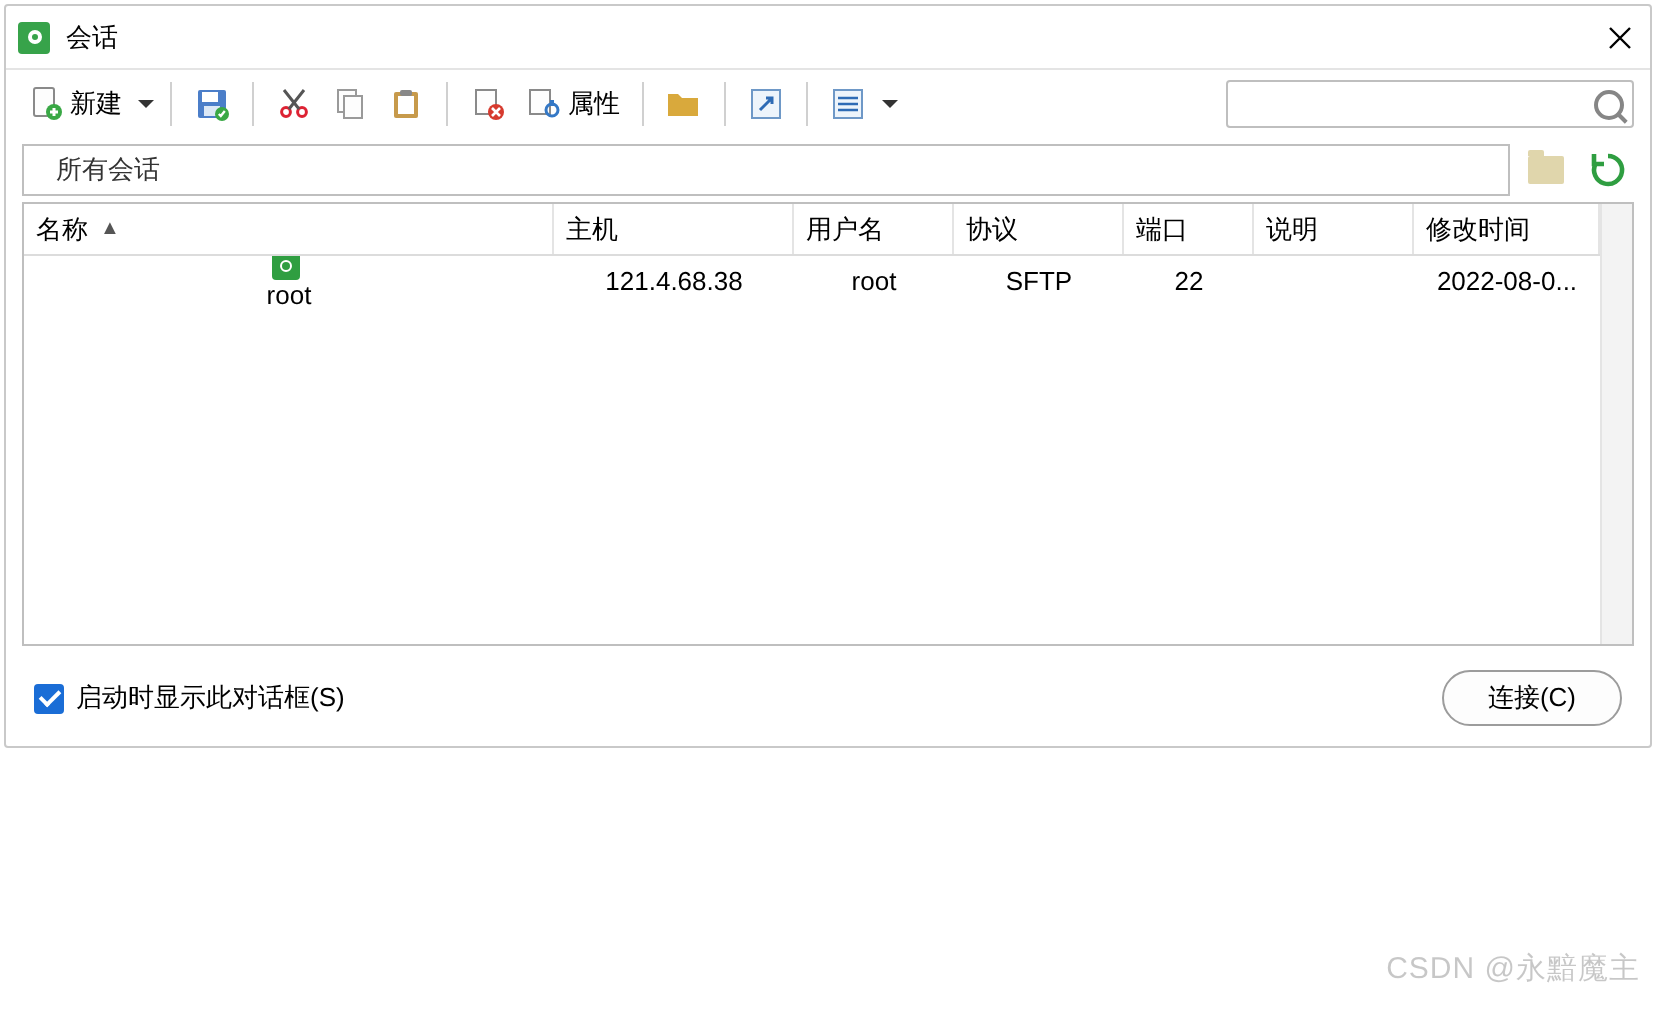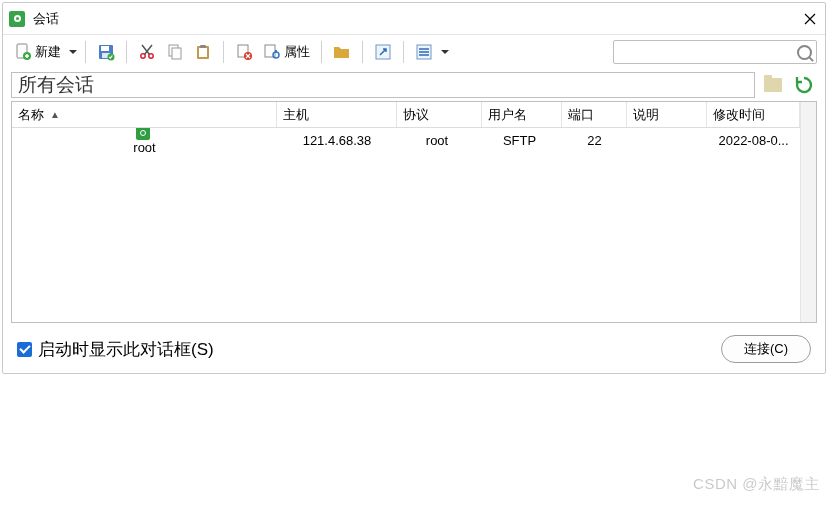--- a/index.html
+++ b/index.html
@@ -26,21 +26,21 @@
   .dd-arrow::after { content:""; border-left:4px solid transparent; border-right:4px solid transparent;
                      border-top:4px solid #333; }
 
   .search-wrap { margin-left:auto; width:204px; height:24px; border:1px solid #bfbfbf; border-radius:2px; display:flex; align-items:center; padding:0 4px; }
   .search-wrap input { flex:1; border:none; outline:none; font-size:12px; }
   .mag { width:15px; height:15px; border:2px solid #868686; border-radius:50%; position:relative; }
   .mag::after { content:""; position:absolute; width:6px; height:2px; background:#868686; bottom:-2px; right:-4px; transform:rotate(45deg); }
 
   
   .path-row { height:32px; display:flex; align-items:center; padding:0 8px; gap:6px; }
-  .path-box { flex:1; height:26px; border:1px solid #bfbfbf; display:flex; align-items:center; padding:0 6px; font-size:19px; color:#333; }
+  .path-box { flex:1; height:26px; border:1px solid #bfbfbf; display:flex; align-items:center; padding:0 16px; font-size:13px; color:#333; }
   .folder-ico { width:18px; height:14px; background:#d4c58a; border-radius:1px; position:relative; opacity:.7; }
   .folder-ico::before { content:""; position:absolute; top:-3px; left:0; width:8px; height:3px; background:#d4c58a; border-radius:1px 1px 0 0;}
   .refresh-ico svg { width:20px; height:20px; }
 
   
   .content { flex:1; margin:0 8px 6px 8px; border:1px solid #bfbfbf; display:flex; flex-direction:column; overflow:hidden; }
 
   .headrow { height:26px; display:flex; border-bottom:1px solid #dcdcdc; font-size:13px; color:#000; }
   .headrow .hcell { display:flex; align-items:center; padding:0 6px; border-right:1px solid #e4e4e4; position:relative; }
   .hc0 { width:265px; } .hc1 { width:120px; } .hc2 { width:80px; } .hc3 { width:85px; }
@@ -51,21 +51,21 @@
   .row { height:24px; display:flex; align-items:center; font-size:13px; color:#000; }
   .row .rcell { padding:0 6px; display:flex; align-items:center; overflow:hidden; white-space:nowrap; text-overflow:ellipsis;flex-direction:column; }
   .sess-ico { width:14px; height:14px; background:#2f9e41; border-radius:2px; margin-right:4px; position:relative; flex-shrink:0; display:flex; align-items:center; justify-content:center;}
   .sess-ico::after { content:""; display:block; width:6px; height:6px; border:1.5px solid #fff; border-radius:50%; box-sizing:border-box;}
   .scrollbar { width:16px; background:#f3f3f3; border-left:1px solid #e4e4e4; }
 
   
   .footer { height:44px; display:flex; align-items:center; padding:0 14px 4px 14px; }
   .checkbox { width:15px; height:15px; border-radius:2px; background:#1a6dd6; margin-right:6px; display:flex; align-items:center; justify-content:center; }
   .checkbox::after { content:""; width:4px; height:8px; border:solid #fff; border-width:0 2px 2px 0; transform:rotate(45deg); margin-bottom:2px; }
-  .footer-label { font-size:17px; color:#000; }
+  .footer-label { font-size:13px; color:#000; }
   .btn { min-width:90px; height:28px; border:1px solid #9c9c9c; border-radius:14px; background:#fdfdfd; font-size:13px; display:flex; align-items:center; justify-content:center; }
   .btn-group { margin-left:auto; display:flex; gap:18px; }
 
   .watermark { position:absolute; right:10px; bottom:16px; font-size:15px; color:rgba(0,0,0,.22); letter-spacing:.5px; pointer-events:none;}
 
   
   svg { display:block; }
 </style>
 </head>
 <body>
@@ -192,25 +192,25 @@
     <div style="display:flex; flex:1; min-height:0;">
       <div style="flex:1; display:flex; flex-direction:column;">
         <div class="headrow">
           <div class="hcell hc0">
               <span>名称</span>
               <span class="sort-arrow">▲</span>
             </div>
           <div class="hcell hc1">
               <span>主机</span>
             </div>
+          <div class="hcell hc2">
+              <span>用户名</span>
+            </div>
           <div class="hcell hc3">
               <span>协议</span>
-            </div>
-          <div class="hcell hc2">
-              <span>用户名</span>
             </div>
           <div class="hcell hc4">
               <span>端口</span>
             </div>
           <div class="hcell hc5">
               <span>说明</span>
             </div>
           <div class="hcell hc6">
               <span>修改时间</span>
             </div>

